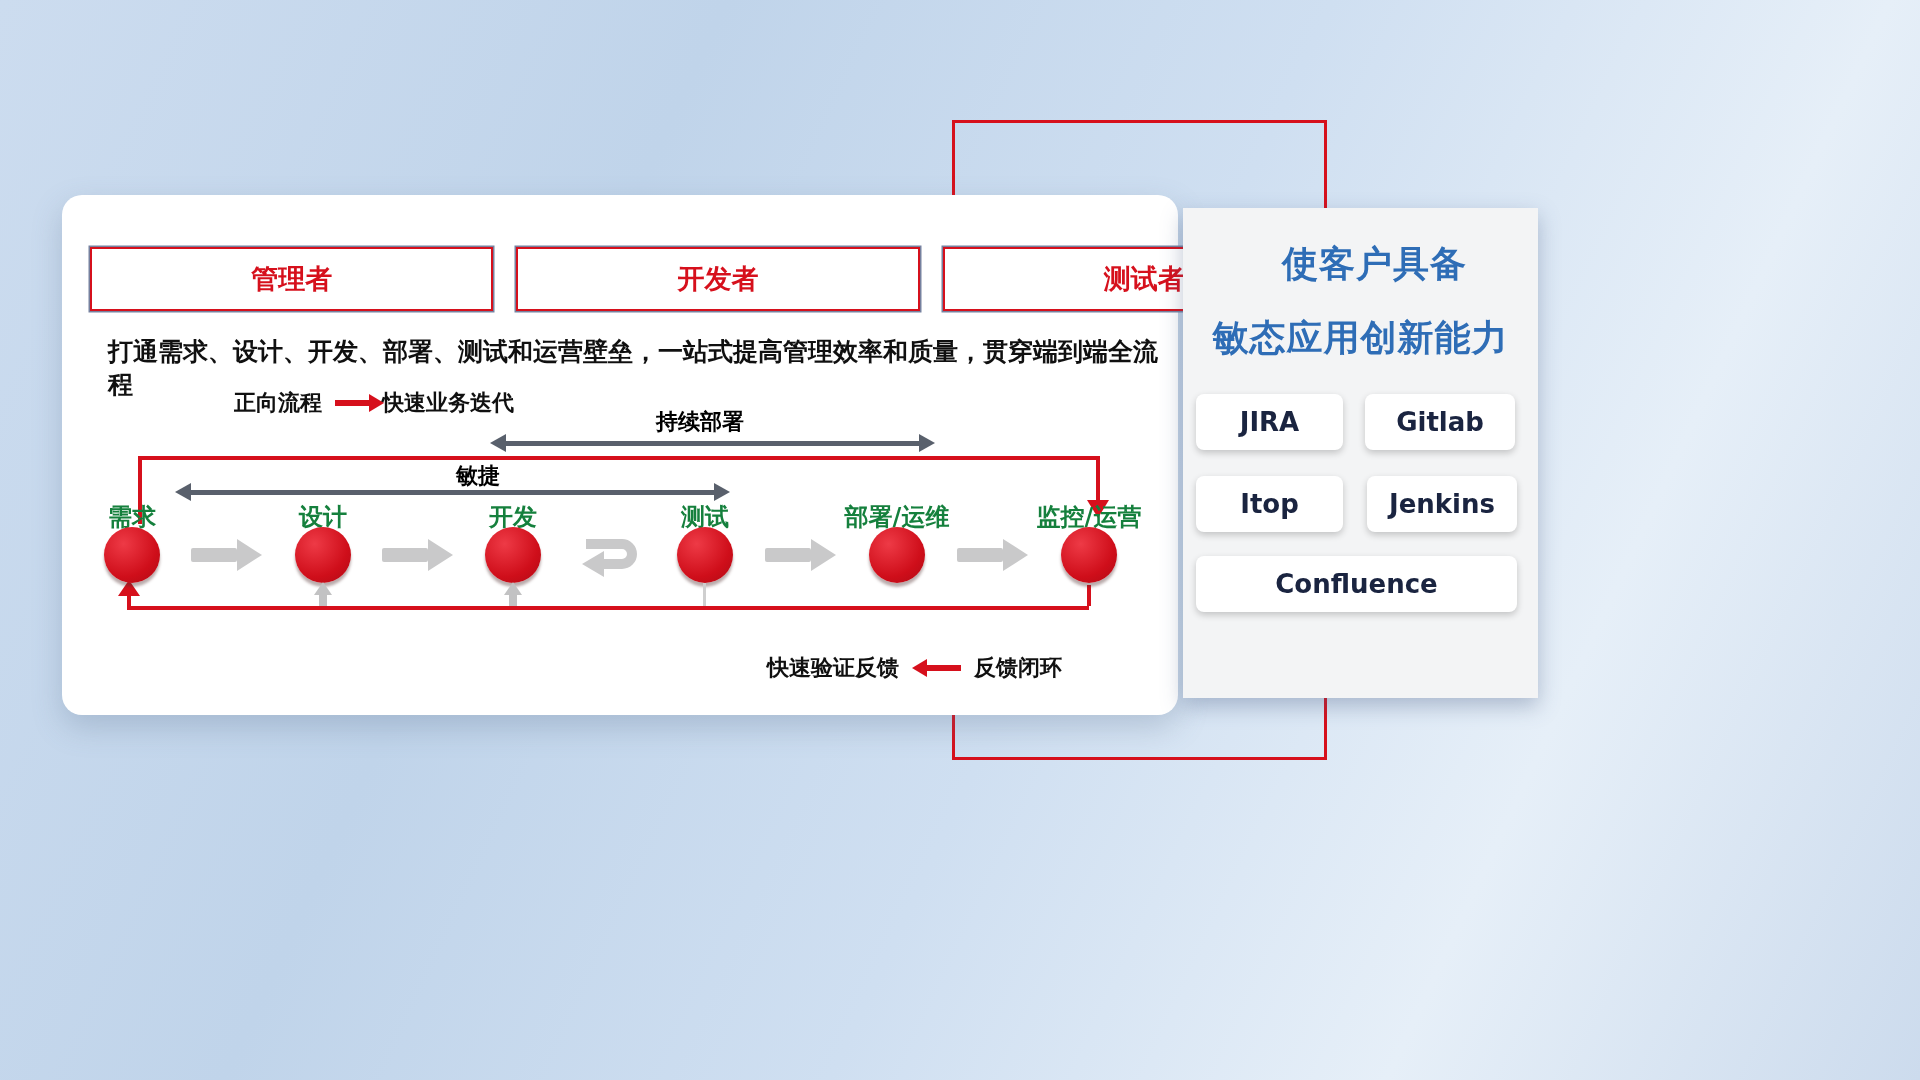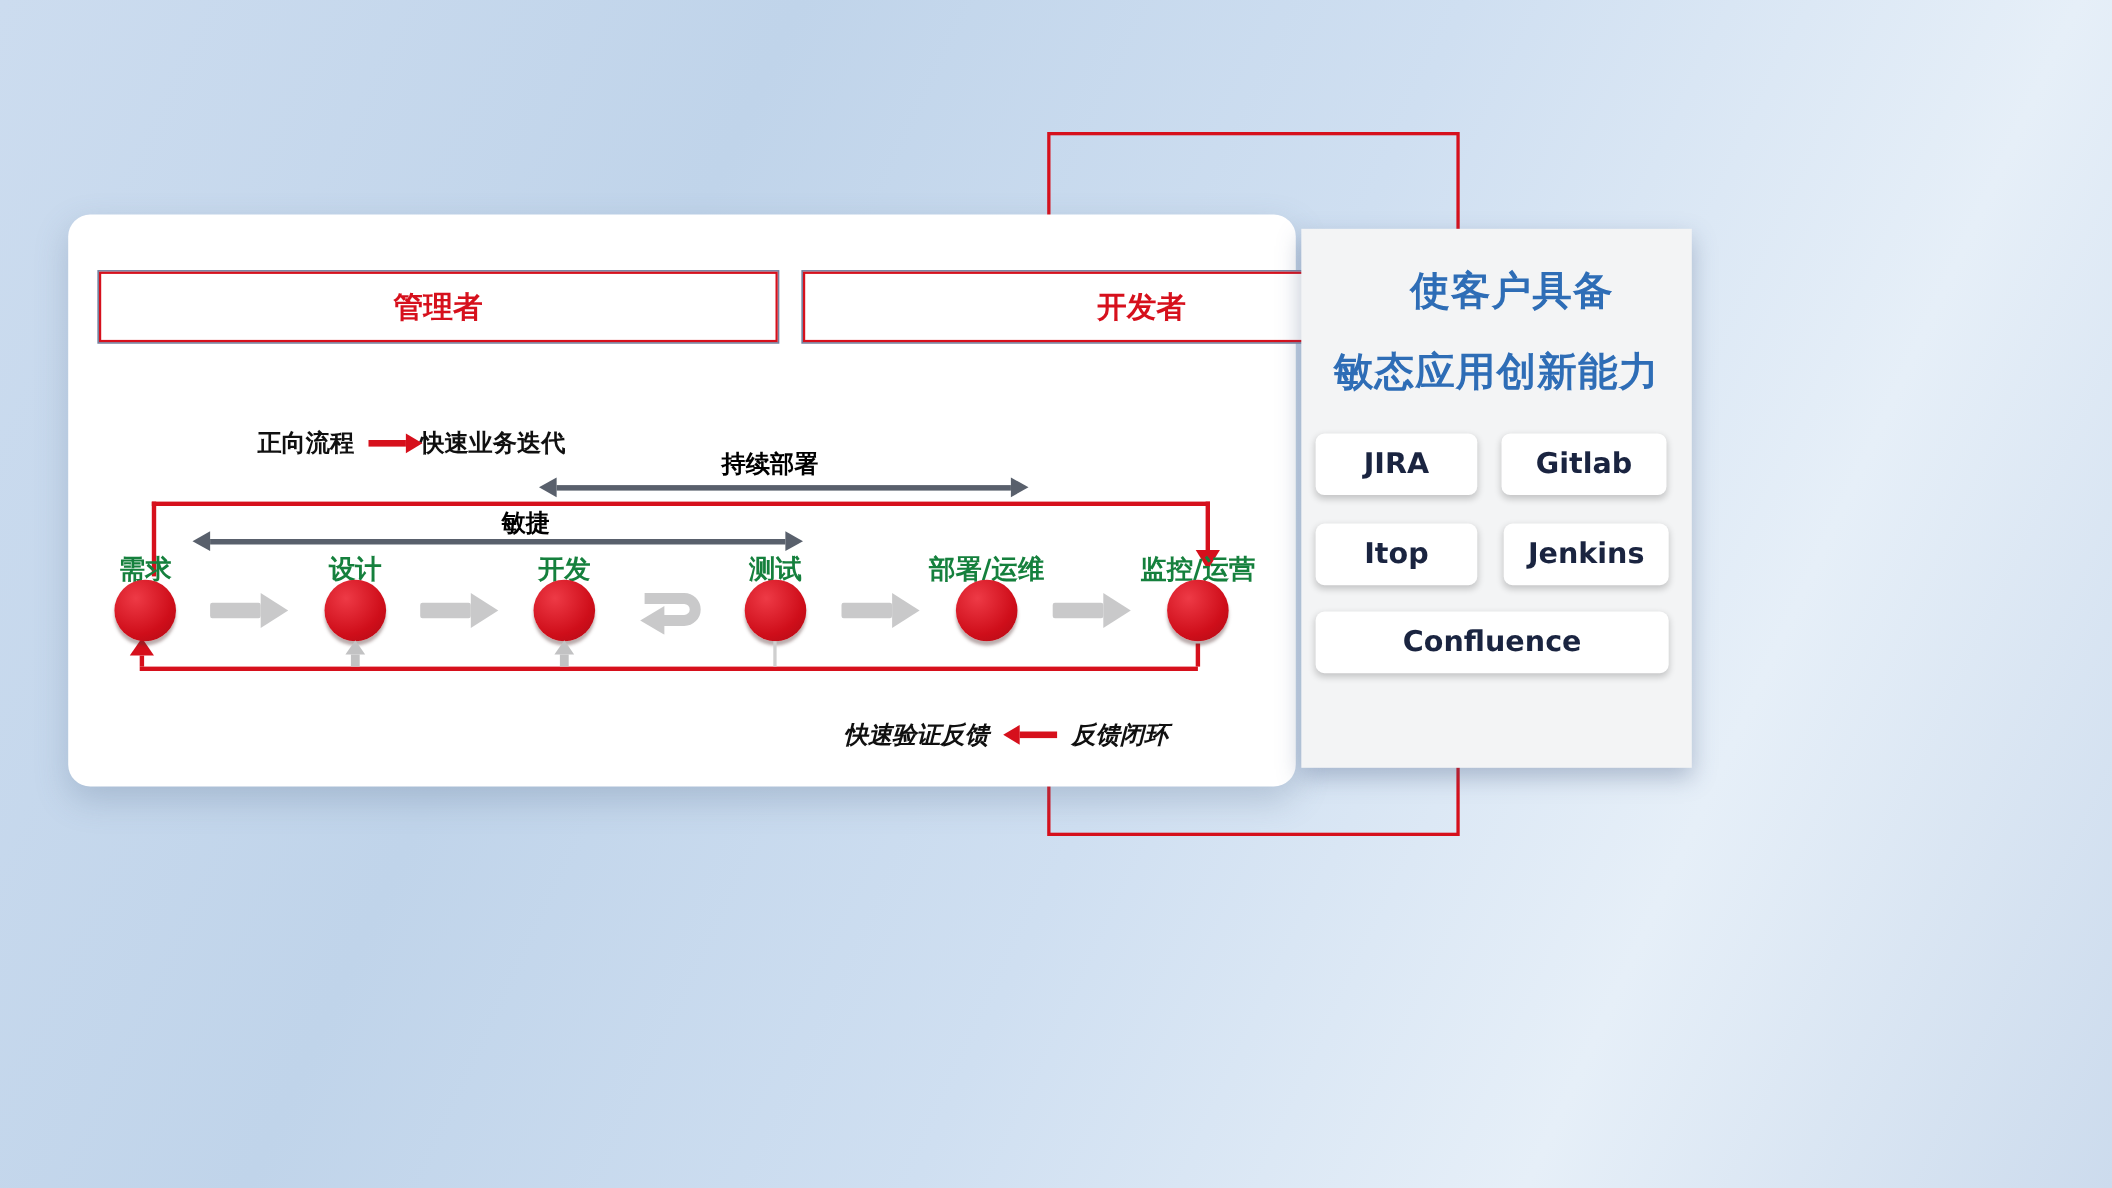--- a/index.html
+++ b/index.html
@@ -22,21 +22,21 @@
   .roles { position:absolute; left:28px; top:52px; width:1256px; display:flex; gap:23px; }
   .role-box { flex:1; height:64px; border:2px solid #d6101c; box-shadow:0 0 0 1.5px #76819f;
               display:flex; align-items:center; justify-content:center;
               color:#d6101c; font-weight:bold; font-size:27px; background:#fff; }
 
   .desc { position:absolute; left:46px; top:140px; width:1062px; font-size:25px; font-weight:bold; color:#101010; }
 
   
   .legend { position:absolute; display:flex; align-items:center; gap:13px; font-size:22px; font-weight:bold; color:#101010; }
   .legend-forward { left:172px; top:193px; }
-  .legend-feedback { left:705px; top:458px;font-style:italic; }
+  .legend-feedback { left:705px; top:458px; }
   .red-arrow-right { display:inline-block; position:relative; width:34px; height:6px; background:#d6101c; }
   .red-arrow-right::after { content:""; position:absolute; right:-15px; top:-6px;
       border-top:9px solid transparent; border-bottom:9px solid transparent; border-left:15px solid #d6101c; }
   .red-arrow-left { display:inline-block; position:relative; width:34px; height:6px; background:#d6101c; margin-left:15px; }
   .red-arrow-left::before { content:""; position:absolute; left:-15px; top:-6px;
       border-top:9px solid transparent; border-bottom:9px solid transparent; border-right:15px solid #d6101c; }
 
   
   .cd-label { position:absolute; left:558px; top:212px; width:160px; text-align:center; font-size:22px; font-weight:bold; }
   .agile-label { position:absolute; left:358px; top:266px; width:80px; text-align:right; font-size:22px; font-weight:bold; }
@@ -106,22 +106,26 @@
 
 <div class="abs card">
 
   <div class="roles">
     <div class="role-box">
         <span>管理者</span>
       </div>
     <div class="role-box">
         <span>开发者</span>
       </div>
+    <div class="role-box">
+        <span>测试者</span>
+      </div>
   </div>
 
+  <div class="desc">打通需求、设计、开发、部署、测试和运营壁垒，一站式提高管理效率和质量，贯穿端到端全流程</div>
 
   <div class="legend legend-forward">
     <span>正向流程</span>
     <span class="red-arrow-right"></span>
     <span>快速业务迭代</span>
   </div>
 
   <div class="cd-label">持续部署</div>
   <div class="darrow cd-arrow"></div>
 

